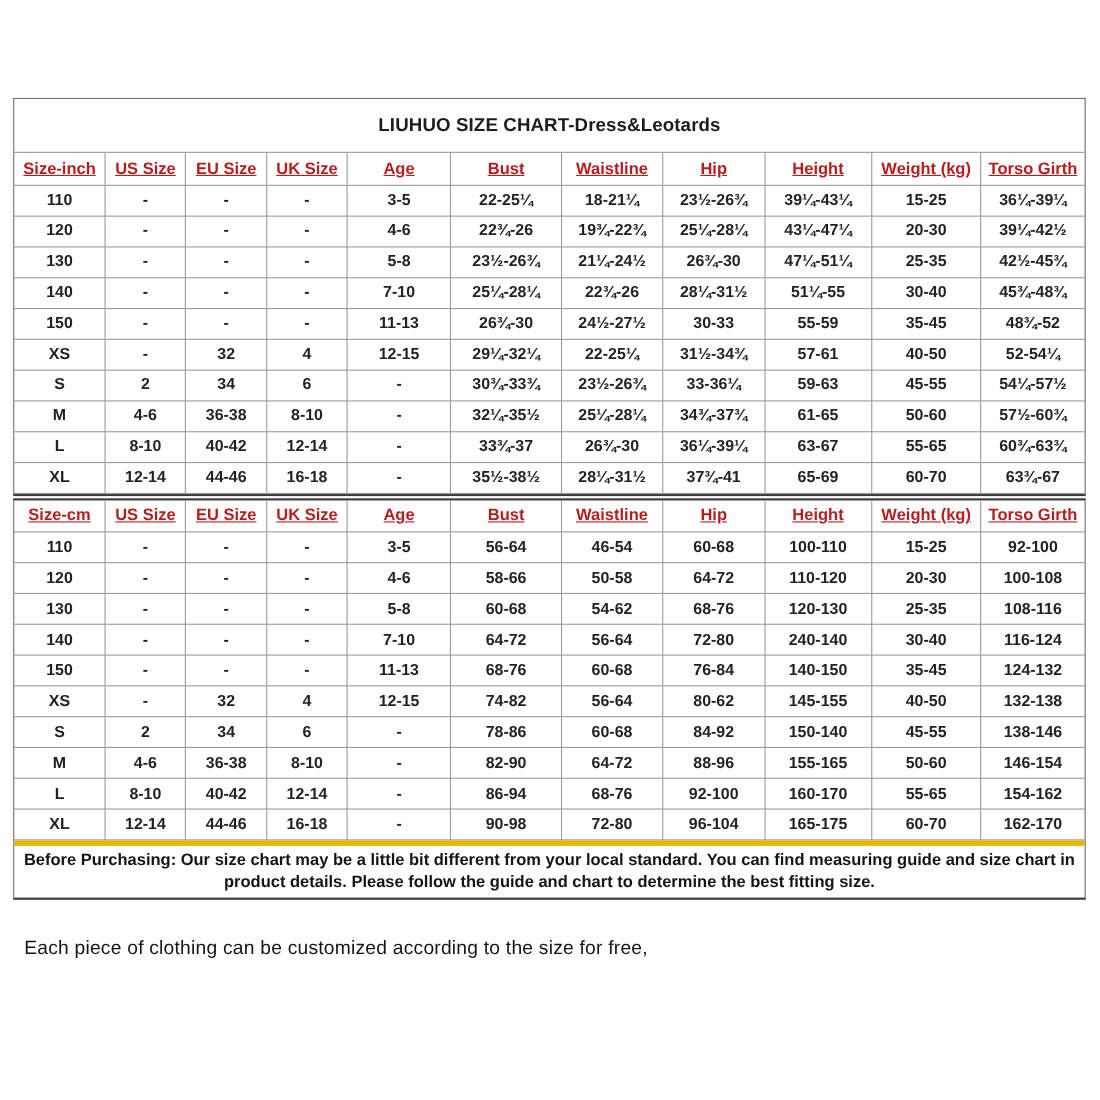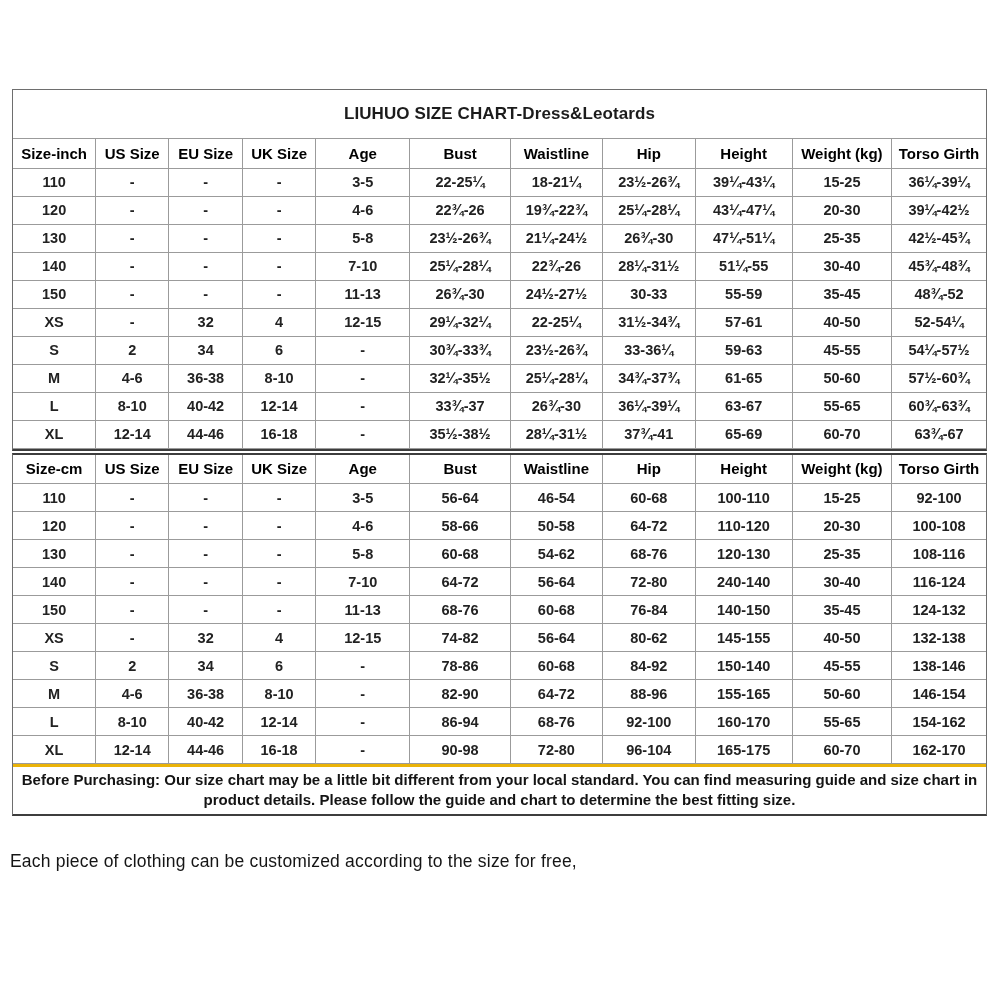--- a/index.html
+++ b/index.html
@@ -40,21 +40,22 @@
     text-align: center;
     vertical-align: middle;
     padding: 0;
     white-space: nowrap;
     overflow: hidden;
   }
   th {
     height: 29px;
     font-size: 15px;
     font-weight: 700;
-    color: #000000;
+    color: #b91c1c;
+    text-decoration: underline;
   }
   td {
     height: 28px;
     font-size: 14.5px;
     font-weight: 600;
     color: #222222;
   }
   
   th:nth-child(1),  td:nth-child(1)  { width: 8.5%;  }
   th:nth-child(2),  td:nth-child(2)  { width: 7.5%;  }
@@ -65,37 +66,37 @@
   th:nth-child(7),  td:nth-child(7)  { width: 9.5%;  }
   th:nth-child(8),  td:nth-child(8)  { width: 9.5%;  }
   th:nth-child(9),  td:nth-child(9)  { width: 10.0%; }
   th:nth-child(10), td:nth-child(10) { width: 10.2%; }
   th:nth-child(11), td:nth-child(11) { width: 9.7%;  }
   
   th:first-child, td:first-child { border-left: none; }
   th:last-child,  td:last-child  { border-right: none; }
   thead th { border-top: none; }
   .note {
-    border-top: 3px solid #eab308;
+    border-top: 5px solid #eab308;
     font-weight: 700;
     font-size: 15px;
     line-height: 20px;
     text-align: center;
     padding: 3px 8px 4px 8px;
     color: #141414;
   }
   .footer-text {
     position: absolute;
     left: 10px; top: 851px;
     width: 985px;
     font-size: 17.5px;
     color: #151515;
     font-weight: 400;
   }
-  .footer-text p { margin: 0 0 20px 0; letter-spacing: 0.2px; }
+  .footer-text p { margin: 0 0 20px 12px; letter-spacing: 0.2px; }
 </style>
 </head>
 <body>
 
 <div class="chart-area">
 
   <div class="panel panel-inch">
     <div class="chart-title">LIUHUO SIZE CHART-Dress&amp;Leotards</div>
     <table>
         <thead>

